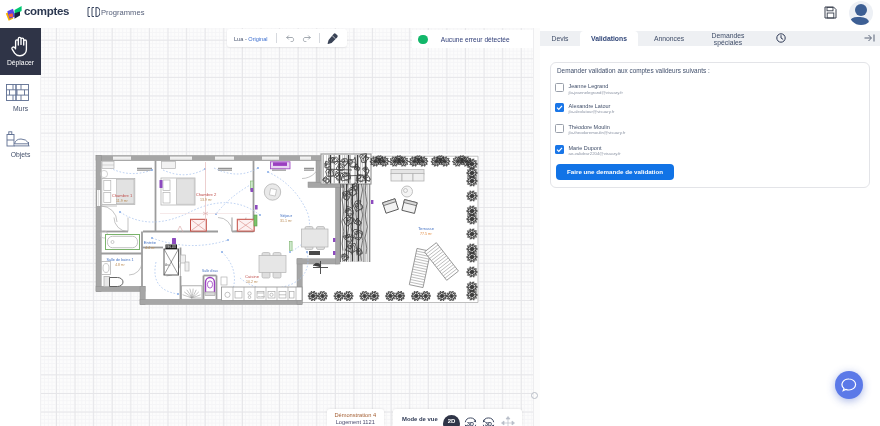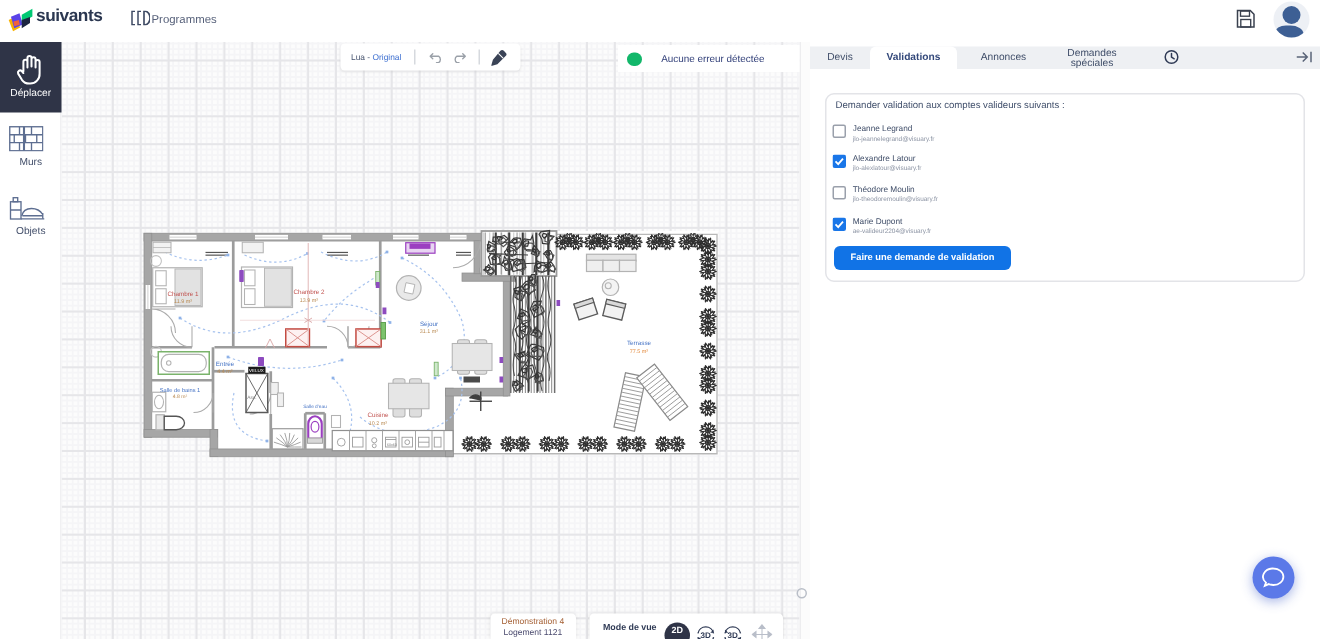--- a/index.html
+++ b/index.html
@@ -497,21 +497,21 @@
 
   <div class="abs" style="left:0; top:0; width:880px; height:28px; background:#fff;">
 
     <svg class="abs" style="left:4px; top:4px;" width="24" height="20" viewBox="0 0 24 20">
       <polygon points="1.8,9.4 6.5,7 9.4,14.4 4.7,16.8" fill="#f8b200"></polygon>
       <polygon points="3.3,7.2 9.0,4.8 11.2,12.4 5.5,14.8" fill="#5b43e8"></polygon>
       <polygon points="4.9,10.3 8.5,9.3 9.2,12.5 5.6,13.5" fill="#f2603a"></polygon>
       <polygon points="10.5,5.9 17.6,1.9 17.6,7 10.5,11" fill="#00c873"></polygon>
       <polygon points="10.5,9.3 16,7.4 16,11.4 10.5,14.8" fill="#1b2540"></polygon>
     </svg>
-    <div class="abs" style="left:24px; top:5px; font-size:11.5px; font-weight:bold; color:#2b3750; letter-spacing:-0.3px;">suivants</div>
+    <div class="abs" style="left:24px; top:5px; font-size:11.5px; font-weight:bold; color:#2b3750; letter-spacing:-0.3px;">comptes</div>
 
     <svg class="abs" style="left:87px; top:7px;" width="13" height="10" viewBox="0 0 13 10">
       <path d="M3 0.5 H1 V9.5 H3" fill="none" stroke="#3e4a63" stroke-width="1"></path>
       <path d="M7 0.5 H5 V9.5 H7" fill="none" stroke="#3e4a63" stroke-width="1"></path>
       <path d="M9 0.5 h0.8 a3.2 4.5 0 0 1 0 9 H9 Z" fill="none" stroke="#3e4a63" stroke-width="1.1"></path>
     </svg>
     <div class="abs" style="left:101px; top:8px; font-size:7.6px; color:#57617a;text-align:center;">Programmes</div>
 
     <svg class="abs" style="left:824px; top:6px;" width="13" height="13" viewBox="0 0 13 13">
       <path d="M1 1 H9.5 L12 3.5 V12 H1 Z" fill="none" stroke="#3a414f" stroke-width="1"></path>

